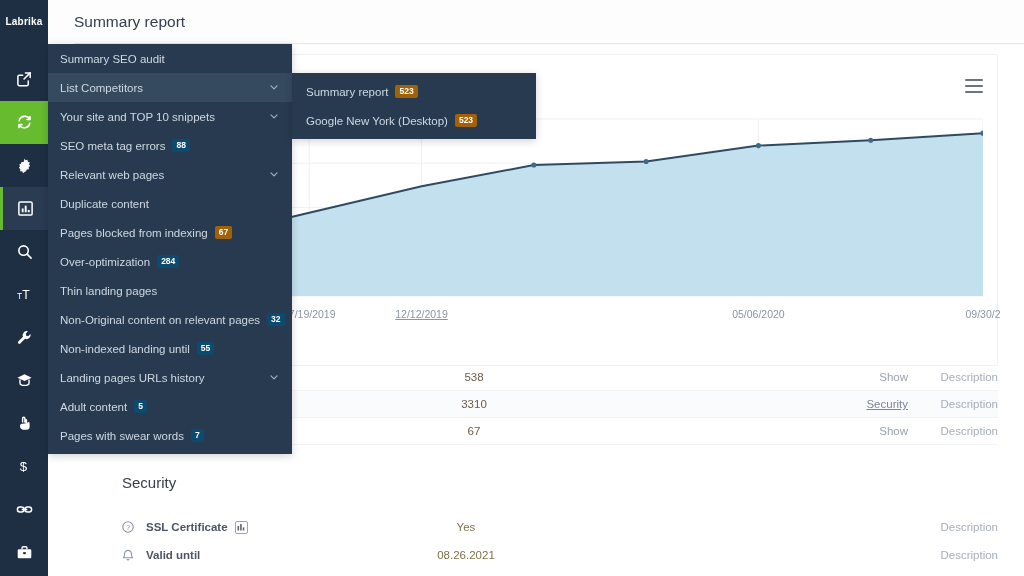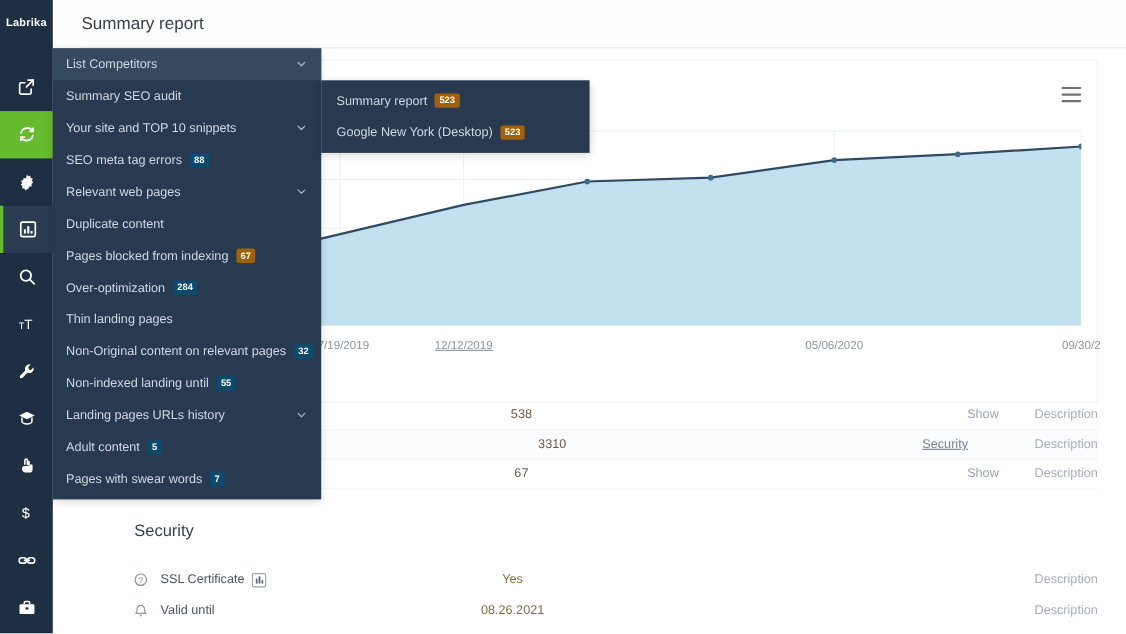--- a/index.html
+++ b/index.html
@@ -83,21 +83,21 @@
     transform: translateX(-50%); white-space: nowrap;
   }
 
   
   #rows { position: absolute; left: 26px; right: 26px; top: 320px; }
   .row {
     height: 27px; display: flex; align-items: center;
     font-size: 11.5px; color: #5c6675;
     border-bottom: 1px solid #f2f4f7;
   }
-  .row.alt { background: #fafbfd; gap: 28px; }
+  .row.alt { background: #fafbfd; }
   .row .c-label { flex: 0 0 310px; display: flex; align-items: center; gap: 6px; padding-left: 0; }
   .row .c-value { flex: 0 0 180px; text-align: center; color: #6d5a4a; }
   .row .c-spacer { flex: 1 1 auto; }
   .row .c-action { flex: 0 0 66px; text-align: right; color: #9aa3b0; }
   .row .c-action.link { text-decoration: underline; cursor: pointer; color: #7c8695; }
   .row .c-desc { flex: 0 0 90px; text-align: right; color: #a7aebb; cursor: pointer; }
   .mini-badge {
     display: inline-flex; align-items: center; justify-content: center;
     width: 13px; height: 13px; border: 1px solid #9aa3b0; border-radius: 2px;
     color: #5c6675;
@@ -108,21 +108,21 @@
   #security { position: absolute; left: 74px; right: 26px; top: 430px; }
   #security h2 {
     font-size: 15px; font-weight: 400; color: #36404d; margin-bottom: 22px;
   }
   .sec-row {
     height: 28px; display: flex; align-items: center;
     font-size: 11.5px; color: #4b5563;
   }
   .sec-row .s-icon { flex: 0 0 24px; color: #8b95a3; display: flex; align-items: center; }
   .sec-row .s-icon svg { width: 12px; height: 12px; }
-  .sec-row .s-label { flex: 0 0 230px; display: flex; align-items: center; gap: 7px; }
+  .sec-row .s-label { flex: 0 0 230px; display: flex; align-items: center; gap: 7px; font-weight: bold; }
   .sec-row .s-value { flex: 0 0 180px; text-align: center; color: #7d7047; }
   .sec-row .s-spacer { flex: 1 1 auto; }
   .sec-row .s-desc { flex: 0 0 90px; text-align: right; color: #a7aebb; cursor: pointer; }
 
   
   #menu {
     position: absolute; left: 48px; top: 44px; width: 244px;
     background: #283a4f;
     z-index: 50;
     padding-bottom: 4px;
@@ -376,32 +376,32 @@
             </div>
             <div class="s-value">08.26.2021</div>
             <div class="s-spacer"></div>
             <div class="s-desc">Description</div>
           </div>
         </div>
     </div>
   </div>
 
   <div id="menu">
+      <div class="menu-item">
+        <span class="mi-label">Summary SEO audit</span>
+      </div>
       <div class="menu-item highlight">
         <span class="mi-label">List Competitors</span>
         <span class="chev">
           <svg viewBox="0 0 8 8" xmlns="http://www.w3.org/2000/svg">
             <path d="M1 2.6L4 5.6 7 2.6" fill="none" stroke="#9fb0c4" stroke-width="1.2" stroke-linecap="round" stroke-linejoin="round"></path>
           </svg>
         </span>
       </div>
       <div class="menu-item">
-        <span class="mi-label">Summary SEO audit</span>
-      </div>
-      <div class="menu-item">
         <span class="mi-label">Your site and TOP 10 snippets</span>
         <span class="chev">
           <svg viewBox="0 0 8 8" xmlns="http://www.w3.org/2000/svg">
             <path d="M1 2.6L4 5.6 7 2.6" fill="none" stroke="#9fb0c4" stroke-width="1.2" stroke-linecap="round" stroke-linejoin="round"></path>
           </svg>
         </span>
       </div>
       <div class="menu-item">
         <span class="mi-label">SEO meta tag errors</span>
         <span class="badge orange">88</span>

